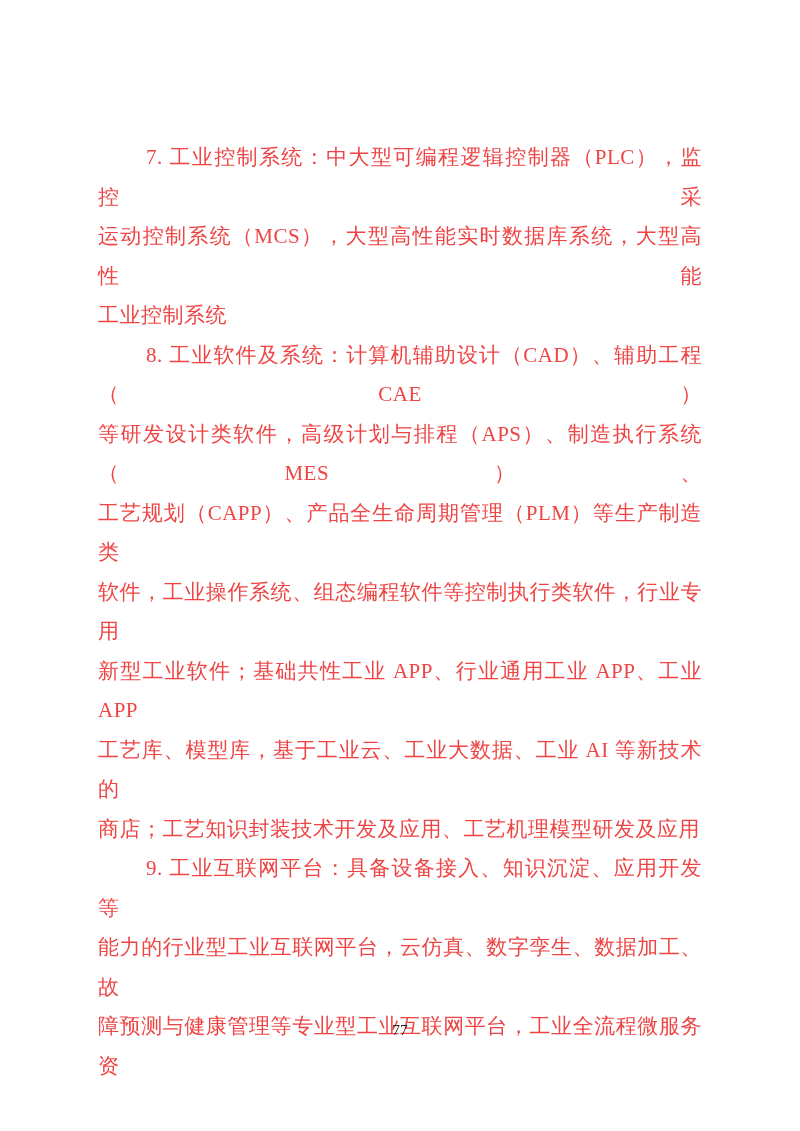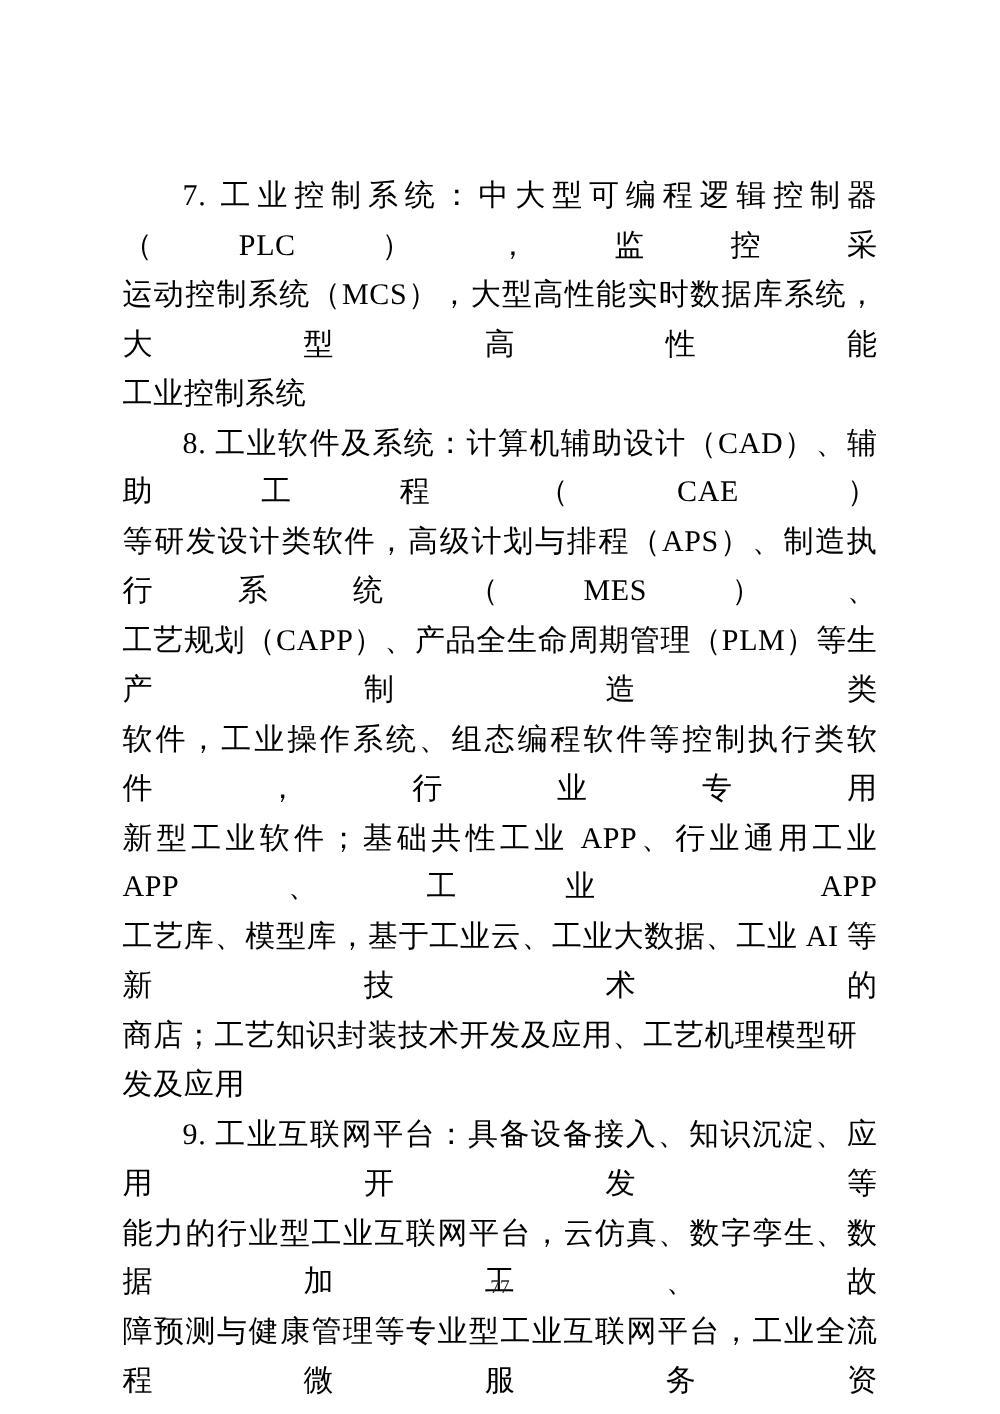--- a/index.html
+++ b/index.html
@@ -20,24 +20,24 @@
     position: absolute;
     left: 98px;
     top: 138px;
     width: 604px;
   }
   .paragraph {
     margin: 0;
     padding: 0;
   }
   .line {
-    font-size: 24px;
+    font-size: 21px;
     line-height: 39.5px;
     letter-spacing: 0.5px;
-    color: #000000;
+    color: #ef4444;
     text-align: justify;
     text-align-last: justify;
     white-space: normal;
   }
   .line.first-line {
     text-indent: 48px;
   }
   .line.para-end {
     text-align: left;
     text-align-last: left;

